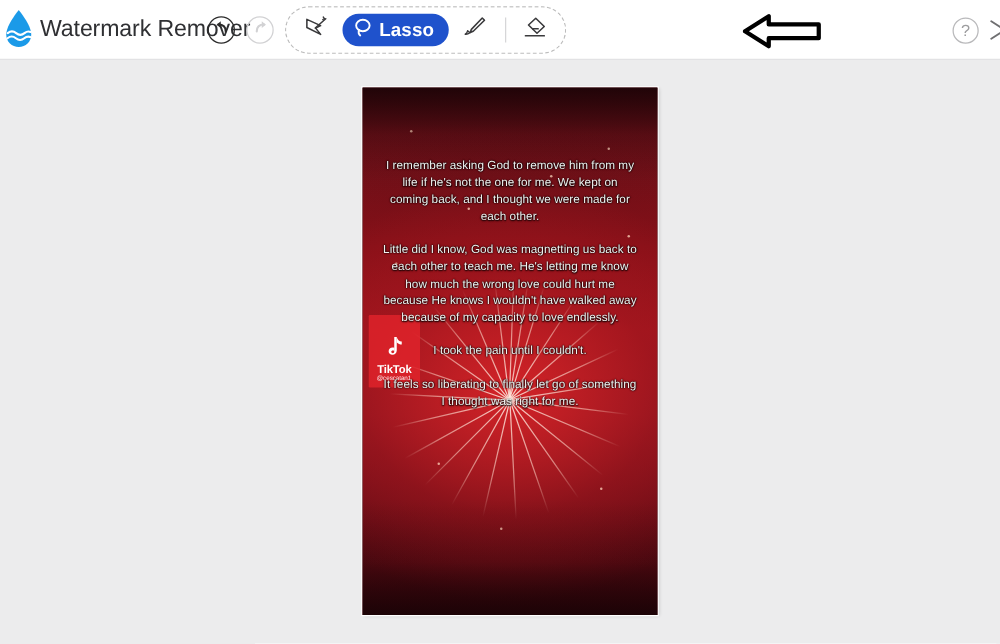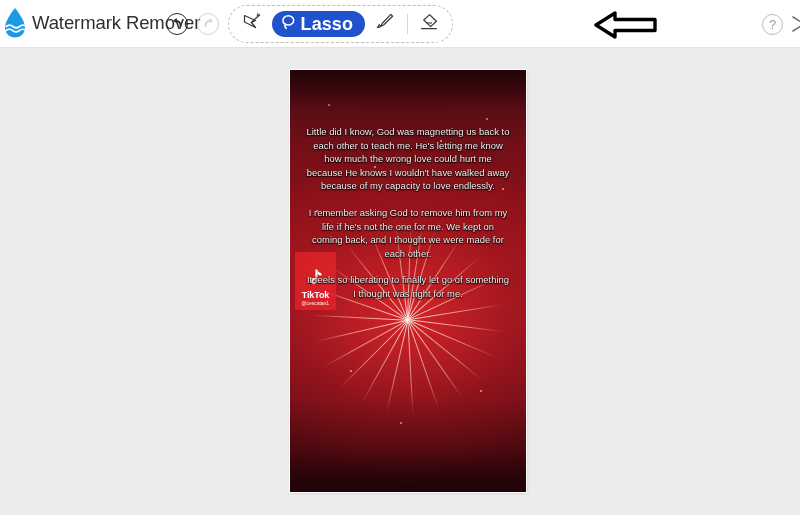--- a/index.html
+++ b/index.html
@@ -84,21 +84,21 @@
     background: #1f52cc;
     border-radius: 13px;
     display: flex;
     align-items: center;
     gap: 5px;
     padding: 0 12px 0 9px;
     box-sizing: border-box;
   }
   .lasso-pill .lasso-label {
     color: #ffffff;
-    font-size: 18px;
+    font-size: 15px;
     font-weight: bold;
     letter-spacing: 0.1px;
   }
   .tool-sep {
     width: 1px;
     height: 20px;
     background: #d6d6d8;
     margin: 0 2px;
   }
 
@@ -419,20 +419,21 @@
           <path d="M10.4 1.5 C10.9 3.6 12.3 5.0 14.4 5.2 L14.4 7.6 C12.9 7.5 11.5 6.9 10.4 5.9 Z" fill="#ffffff"></path>
         </svg>
       </span>
       <span class="tiktok-name">TikTok</span>
       <span class="tiktok-handle">@cescatan1</span>
     </div>
 
     <div class="photo-vignette"></div>
 
     <div class="caption">
+      <p>I remember asking God to remove him from my life if he's not the one for me. We kept on coming back, and I thought we were made for each other.</p>
       <p>Little did I know, God was magnetting us back to each other to teach me. He's letting me know how much the wrong love could hurt me because He knows I wouldn't have walked away because of my capacity to love endlessly.</p>
-      <p>I remember asking God to remove him from my life if he's not the one for me. We kept on coming back, and I thought we were made for each other.</p>
+      <p>I took the pain until I couldn't.</p>
       <p>It feels so liberating to finally let go of something I thought was right for me.</p>
     </div>
   </div>
 
   <div class="scroll-sliver"></div>
 </div>
 
 </body></html>

